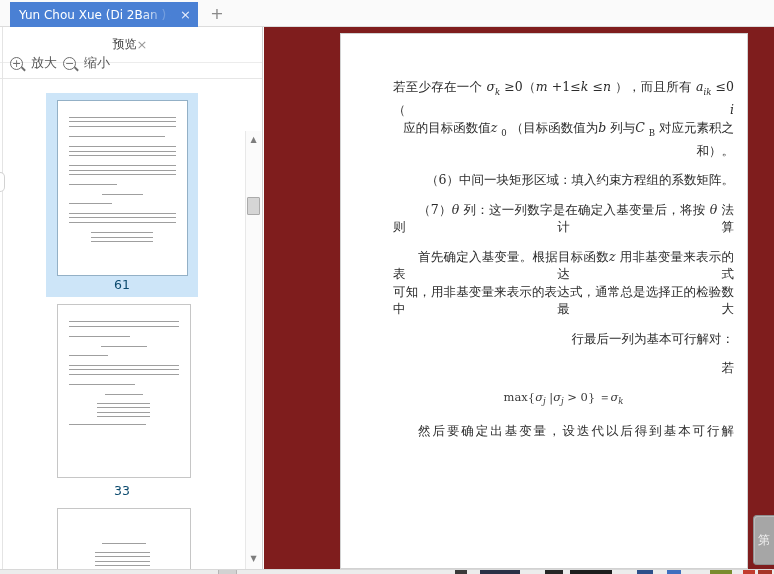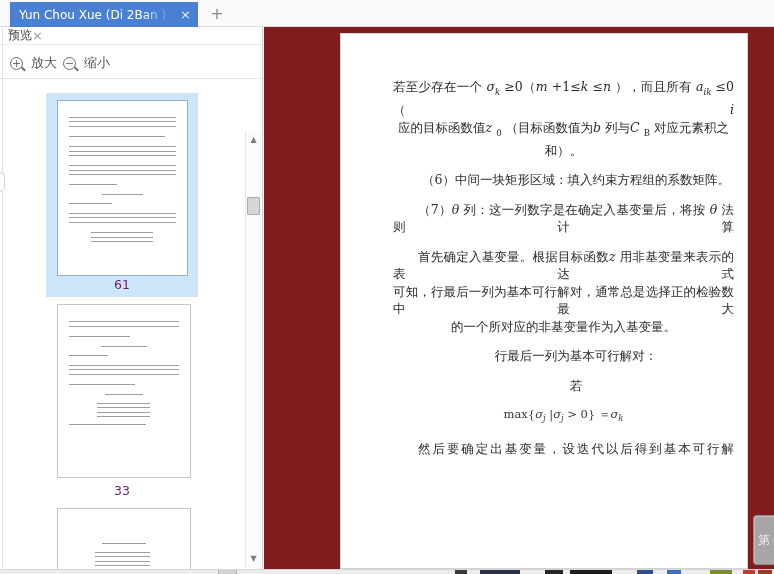--- a/index.html
+++ b/index.html
@@ -19,39 +19,39 @@
             mask-image:linear-gradient(90deg,#000 78%,transparent 97%); }
   .tab-close { color:#e8eefc; font-size:13px; line-height:13px; margin-left:4px; cursor:pointer; }
   .newtab { position:absolute; left:206px; top:3px; width:22px; height:21px;
     color:#8a8a8a; font-size:16px; line-height:21px; text-align:center; cursor:pointer; }
   
   .sidebar { position:absolute; left:0; top:27px; width:263px; bottom:5px;
     background:#fff; border-right:1px solid #cfcfcf; }
   .side-edge { position:absolute; left:2px; top:27px; bottom:5px; width:1px; background:#e4e4e4; }
   .side-notch { position:absolute; left:0; top:172px; width:5px; height:20px;
     background:#fff; border:1px solid #d2d2d2; border-left:none; border-radius:0 5px 5px 0; }
-  .sb-header { position:absolute; left:0; top:0; width:100%; height:18px;
-    display:flex; align-items:center; justify-content:flex-start; padding:0 10px 0 8px;
+  .sb-header { position:absolute; left:0; top:0; width:100%; height:36px;
+    display:flex; align-items:center; justify-content:center; padding:0 10px 0 8px;
     border-bottom:1px solid #ececec; }
   .sb-title { font-size:12px; color:#454545; }
   .sb-close { font-size:13px; color:#9a9a9a; cursor:pointer; }
   .sb-tools { position:absolute; left:0; top:21px; width:100%; height:31px;
     display:flex; align-items:center; padding-left:10px; gap:6px;
     border-bottom:1px solid #e6e6e6; color:#555; font-size:13px; }
   .mag { position:relative; width:13px; height:13px; border:1px solid #6d6d6d; border-radius:50%;
     display:inline-flex; align-items:center; justify-content:center;
     font-size:11px; line-height:11px; color:#6d6d6d; margin-right:2px; cursor:pointer; }
   .mag::after { content:''; position:absolute; width:5px; height:1.5px; background:#6d6d6d;
     right:-4px; bottom:-1px; transform:rotate(45deg); }
   .tool-label { cursor:pointer; }
   .thumb-list { position:absolute; left:0; top:52px; right:0; bottom:0; overflow:hidden; }
   .sel-block { position:absolute; left:46px; top:14px; width:152px; height:204px; background:#cde5f8; cursor:pointer; }
   .thumb-page { background:#fff; border:1px solid #c6c6c6; overflow:hidden; padding:16px 11px 0 11px; }
   .sel-block .thumb-page { position:absolute; left:11px; top:7px; width:131px; height:176px; border-color:#93b0c6; }
-  .thumb-label { position:absolute; width:152px; text-align:center; font-size:12.5px; color:#701a75; }
+  .thumb-label { position:absolute; width:152px; text-align:center; font-size:12.5px; color:#0c4a6e; }
   .sel-block .thumb-label { left:0; top:184px; }
   .t62 { position:absolute; left:57px; top:225px; width:134px; height:174px; cursor:pointer; }
   .t62-label { position:absolute; left:46px; top:404px; }
   .t63 { position:absolute; left:57px; top:429px; width:134px; height:70px; cursor:pointer; }
   .fl { background:repeating-linear-gradient(#9f9f9f 0 1px,transparent 1px 4.5px); margin-bottom:6px; }
   .fl.c { margin-left:auto; margin-right:auto; }
   
   .sb-scroll { position:absolute; right:1px; top:52px; bottom:0; width:16px;
     background:#fbfbfb; border-left:1px solid #e8e8e8; }
   .sb-arrow { position:absolute; left:0; width:15px; height:14px; color:#7d7d7d;
@@ -60,21 +60,21 @@
   .sb-arrow.down { bottom:3px; }
   .sb-thumb { position:absolute; left:1px; top:66px; width:13px; height:18px;
     background:#d6d6d6; border:1px solid #ababab; border-radius:1px; cursor:pointer; }
   
   .main { position:absolute; left:264px; top:27px; right:0; bottom:5px; background:#7f1d1d; }
   .page { position:absolute; left:76px; top:6px; width:408px; height:536px;
     background:#fff; border:1px solid #d2d2d2; overflow:hidden; }
   .doc { padding:44px 13px 0 52px; font-family:"DejaVu Serif","Liberation Serif",serif;
     font-size:12.5px; line-height:17.5px; color:#2b2b2b; }
   .para { margin-bottom:12px; }
-  .tline { text-align:center; }
+  .tline { text-align:right; }
   .tline.jl { text-align:justify; text-align-last:justify; }
   .tline.ind { text-indent:2em; }
   .doc sub, .doc sup { font-size:8.5px; }
   .formula { text-align:center; font-size:11.5px; margin:10px 0 12px 0; color:#3a3a3a; }
   
   .page-side-tab { position:absolute; right:0; top:488px; width:21px; height:50px;
     background:#a6a6a6; border:1px solid #8f8f8f; border-right:none; border-radius:4px 0 0 4px;
     color:#f0f0f0; font-size:12px; display:flex; align-items:center; justify-content:center;
     cursor:pointer; box-shadow:inset 1px 1px 0 #bdbdbd; }
   
@@ -163,22 +163,21 @@
             <div class="tline">应的目标函数值<i>z</i> <sub>0</sub> （目标函数值为<i>b</i> 列与<i>C</i> <sub>B</sub> 对应元素积之和）。</div>
           </div>
           <div class="para">
             <div class="tline ind">（6）中间一块矩形区域：填入约束方程组的系数矩阵。</div>
           </div>
           <div class="para">
             <div class="tline jl ind">（7）<i>θ</i> 列：这一列数字是在确定入基变量后，将按 <i>θ</i> 法则计算</div>
           </div>
           <div class="para">
             <div class="tline jl ind">首先确定入基变量。根据目标函数<i>z</i> 用非基变量来表示的表达式</div>
-            <div class="tline jl">可知，行最后一列为基本可行解对，通常总是选择正的检验数中最大</div>
-            <div class="tline">的一个所对应的非基变量作为入基变量。</div>
+            <div class="tline jl">可知，用非基变量来表示的表达式，通常总是选择正的检验数中最大</div>
           </div>
           <div class="para">
             <div class="tline ind">行最后一列为基本可行解对：</div>
           </div>
           <div class="para">
             <div class="tline ind">若</div>
           </div>
           <div class="formula">max{<i>σ<sub>j</sub></i> |<i>σ<sub>j</sub></i> &gt; 0} ＝<i>σ<sub>k</sub></i></div>
           <div class="para">
             <div class="tline jl ind">然后要确定出基变量，设迭代以后得到基本可行解</div>

